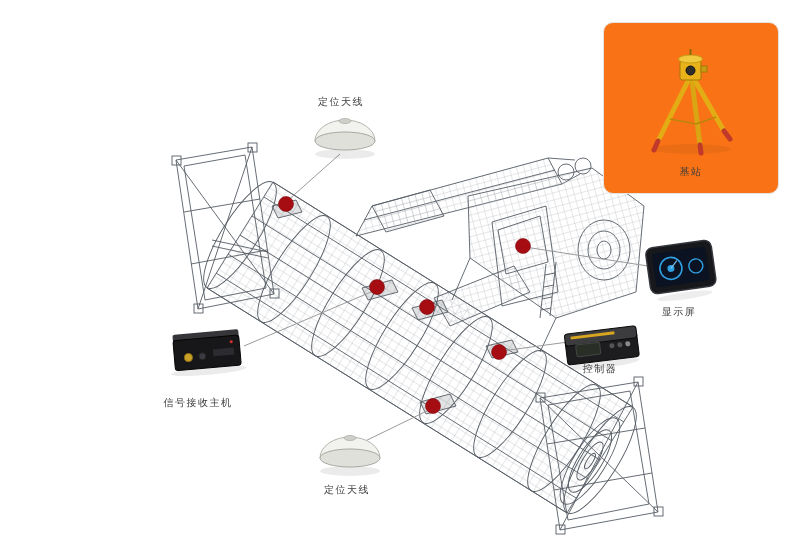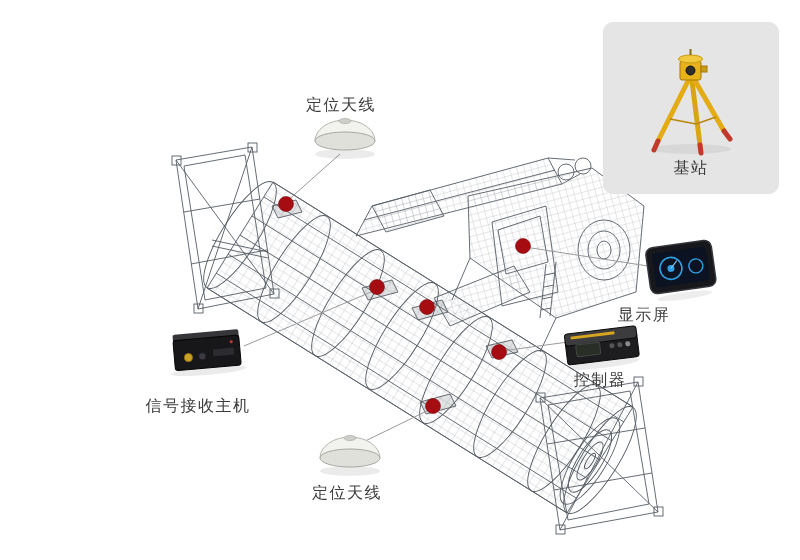--- a/index.html
+++ b/index.html
@@ -8,31 +8,31 @@
     background:#ffffff;
     font-family:"Liberation Sans","DejaVu Sans",sans-serif;
     position:relative;
     overflow:hidden;
   }
   .stage{position:absolute;inset:0;width:800px;height:560px}
   svg.scene{position:absolute;left:0;top:0;display:block}
   .lbl{
     position:absolute;
     transform:translateX(-50%);
-    font-size:16px;
+    font-size:10px;
     color:#3c3c3c;
     letter-spacing:1.5px;
     white-space:nowrap;
   }
   .panel{
     position:absolute;
     left:603px;top:22px;width:176px;height:172px;
     border:1px solid #e4e4e4;
     border-radius:10px;
-    background:#e5e5e5;
+    background:#f97316;
   }
   .panel .lbl{
     left:50%;bottom:14px;top:auto;
     transform:translateX(-50%);
   }
 </style>
 </head>
 <body>
 
 <div class="stage">
@@ -186,22 +186,22 @@
       <circle cx="286" cy="204" r="7.5"></circle>
       <circle cx="523" cy="246" r="7.5"></circle>
       <circle cx="377" cy="287" r="7.5"></circle>
       <circle cx="427" cy="307" r="7.5"></circle>
       <circle cx="499" cy="352" r="7.5"></circle>
       <circle cx="433" cy="406" r="7.5"></circle>
     </g>
   </svg>
 
   <div class="lbl" style="left:341px;top:95px">定位天线</div>
-  <div class="lbl" style="left:644px;top:305px">显示屏</div>
-  <div class="lbl" style="left:600px;top:370px">控制器</div>
+  <div class="lbl" style="left:679px;top:305px">显示屏</div>
+  <div class="lbl" style="left:600px;top:362px">控制器</div>
   <div class="lbl" style="left:198px;top:396px">信号接收主机</div>
   <div class="lbl" style="left:347px;top:483px">定位天线</div>
 
   <div class="panel">
     <svg width="174" height="170" viewBox="0 0 174 170">
       <g>
         <ellipse cx="87" cy="126" rx="40" ry="5" fill="rgba(0,0,0,0.06)"></ellipse>
 
         <path d="M84 58 L54 118" stroke="#e3ac14" stroke-width="5" stroke-linecap="round" fill="none"></path>
         <path d="M54 118 L50 127" stroke="#c0392b" stroke-width="5" stroke-linecap="round" fill="none"></path>

